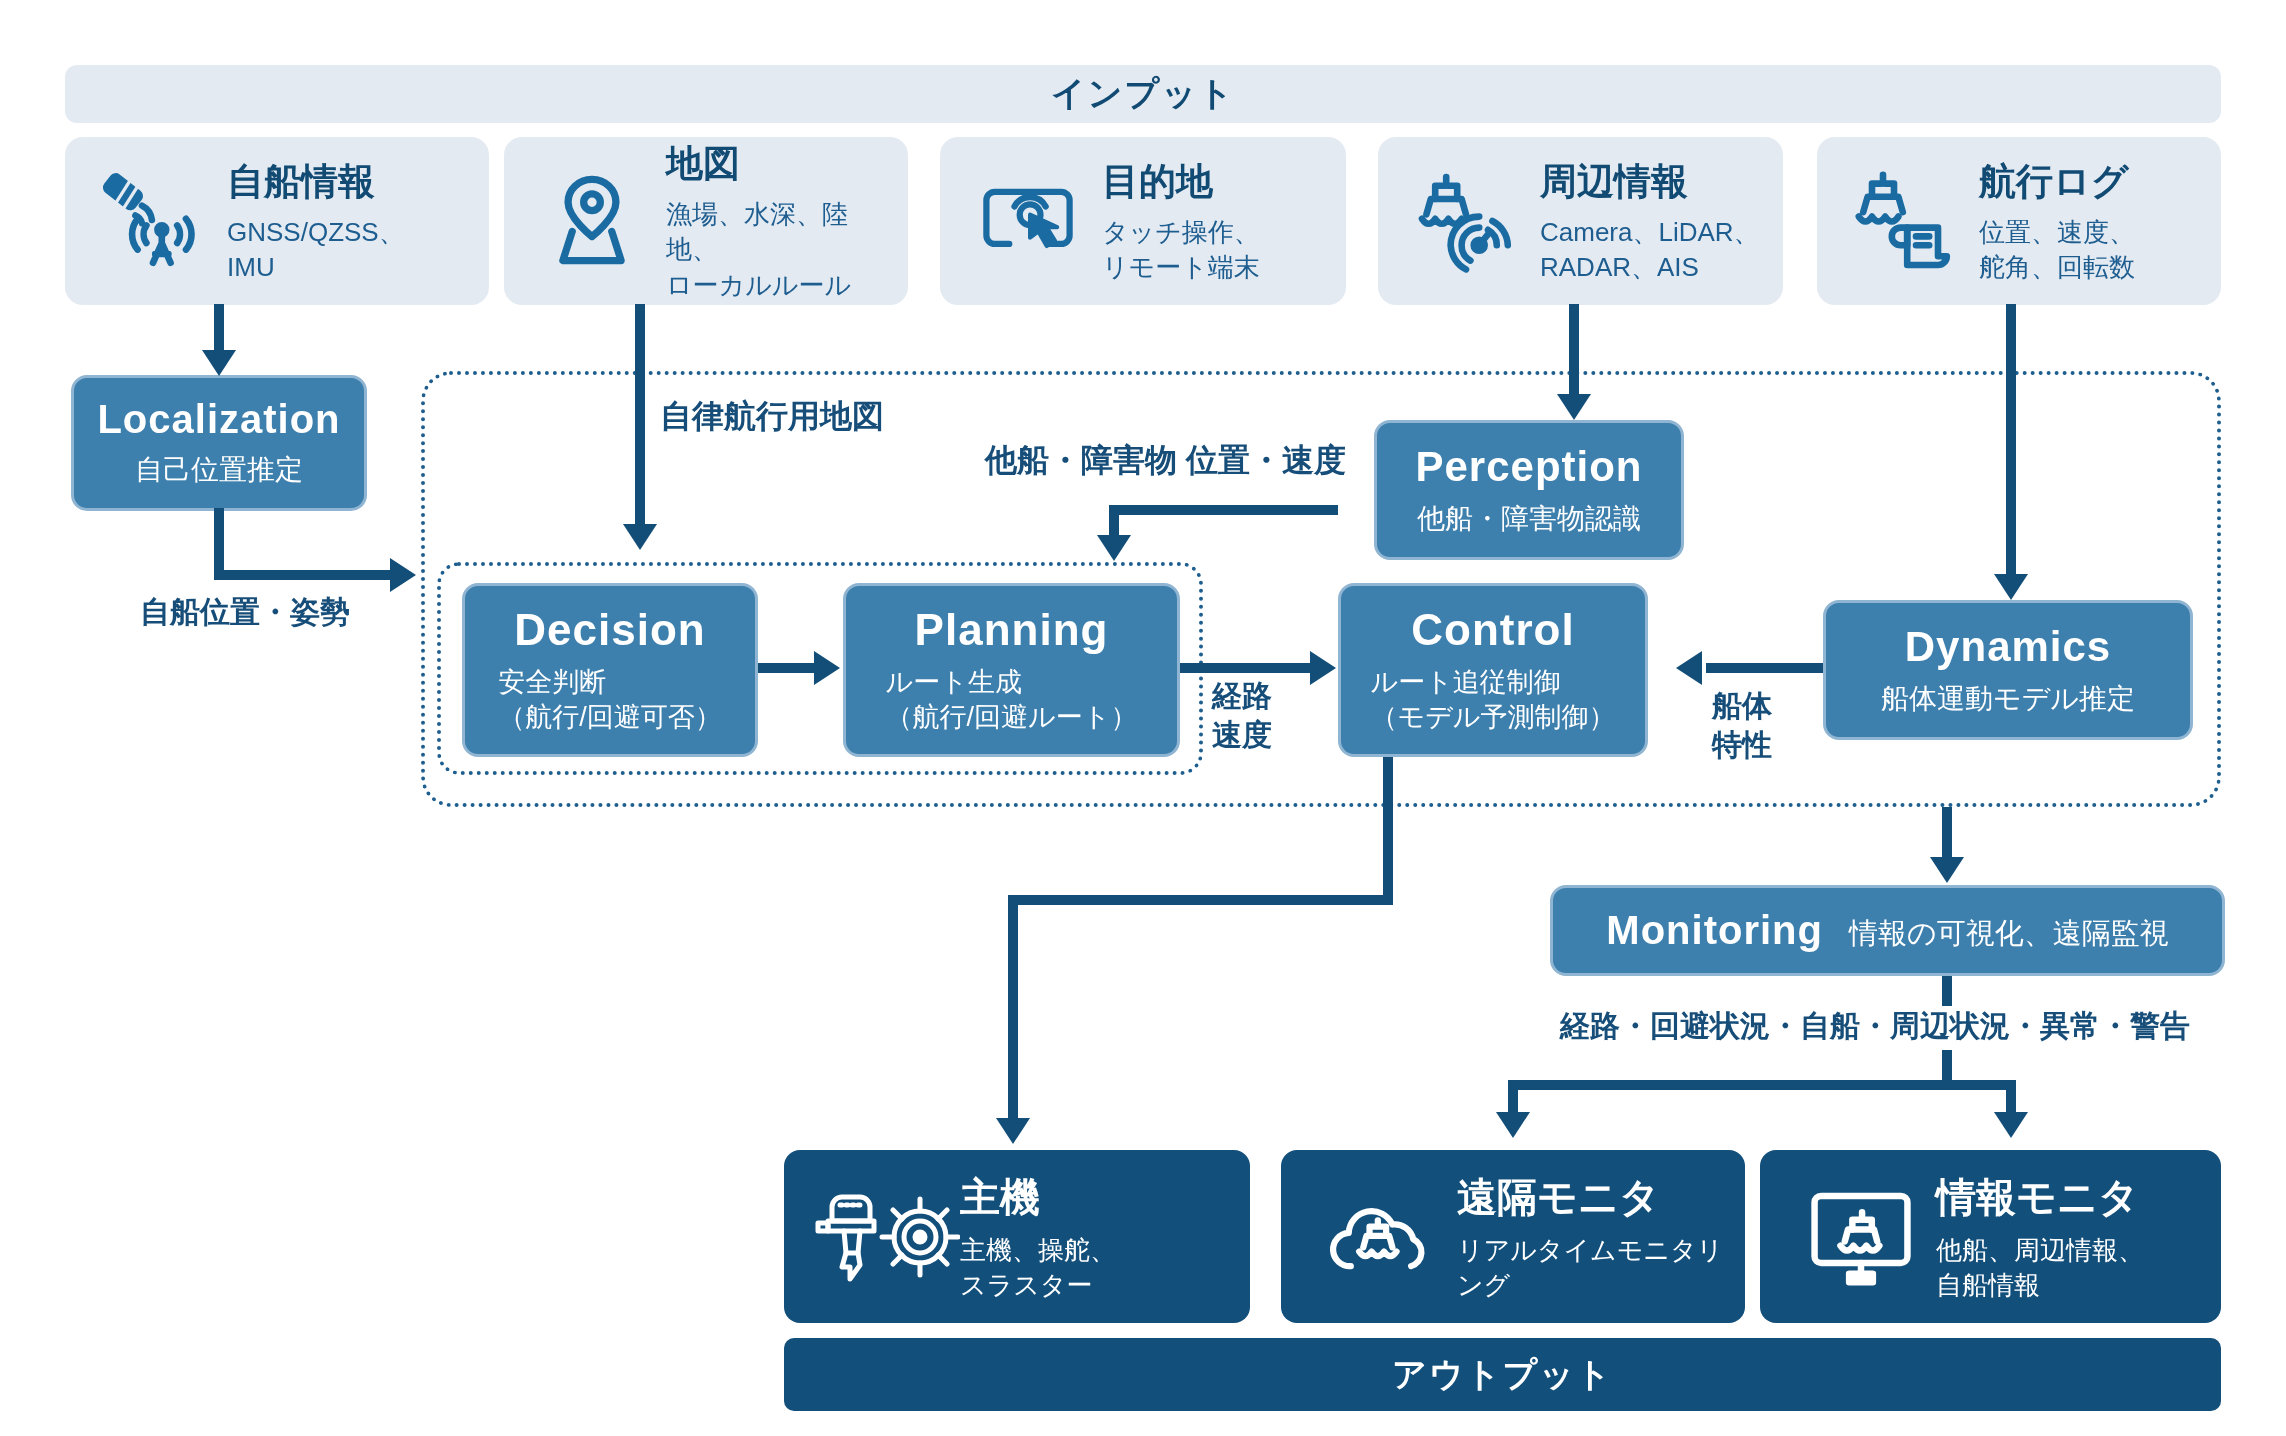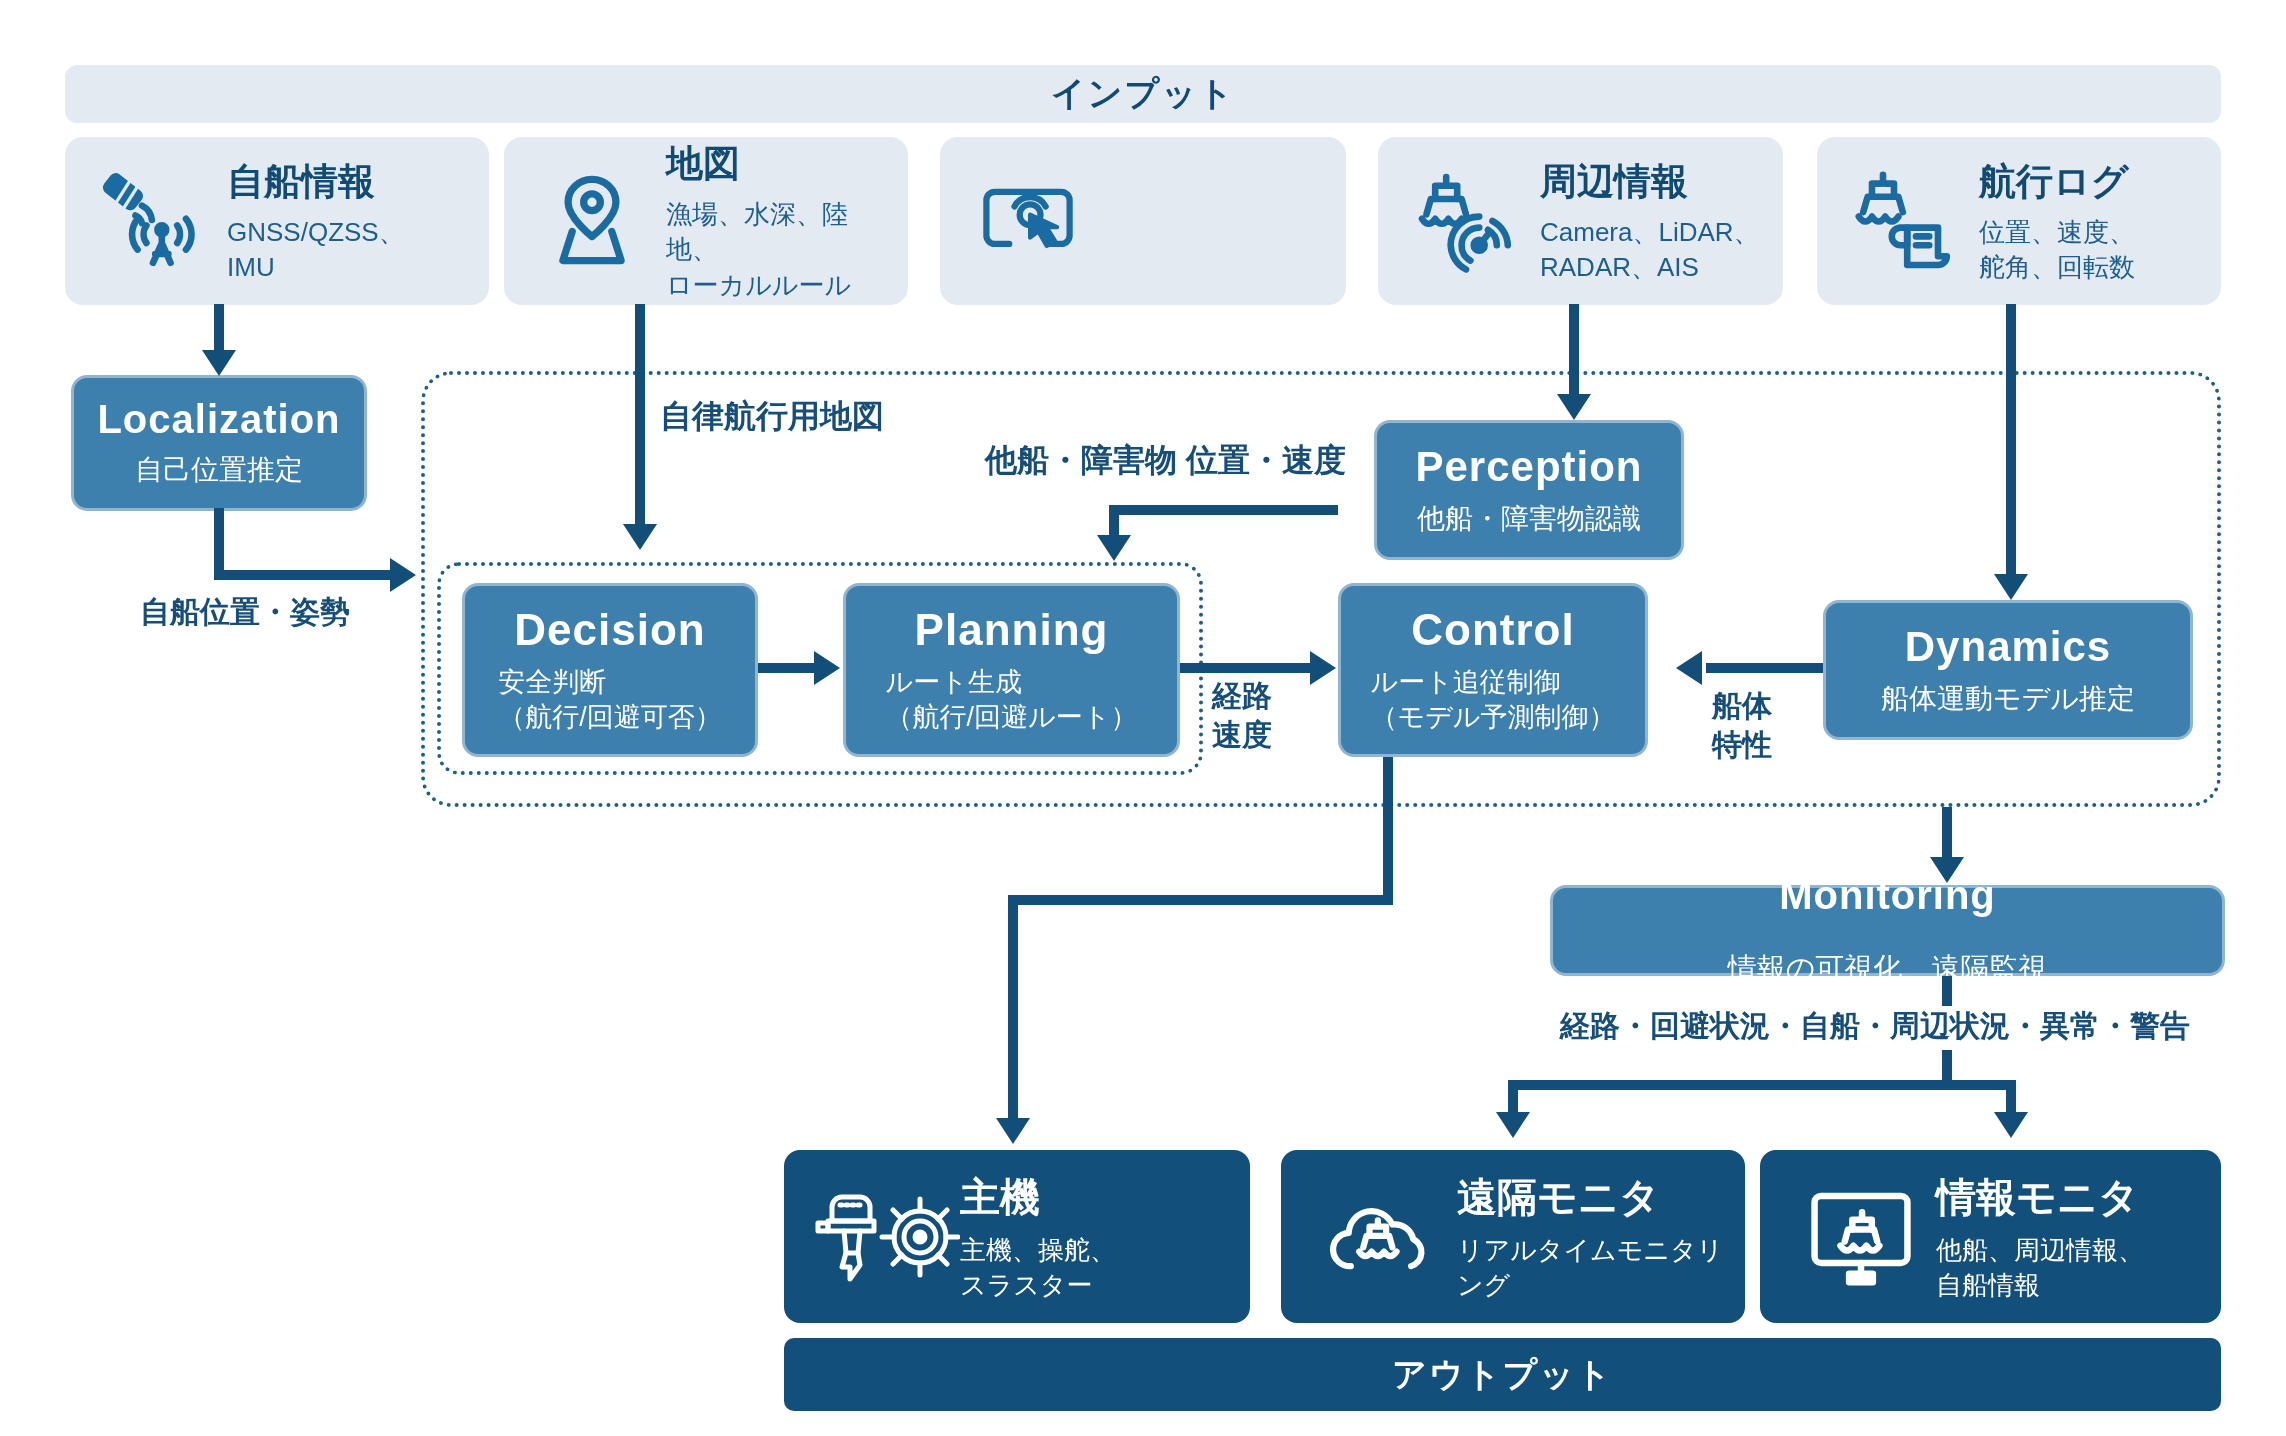--- a/index.html
+++ b/index.html
@@ -93,20 +93,25 @@
 
   <div class="absbox incard" style="left:940px;top:137px;width:406px;height:168px;">
     <span class="icn">
       <svg class="lineart" width="110" height="104" viewBox="0 0 100 100" fill="none" stroke="#1b6ba3" stroke-width="6" stroke-linecap="round" stroke-linejoin="round">
         <path d="M30 22 h-12 a8 8 0 0 0 -8 8 v34 a8 8 0 0 0 8 8 h14 M70 72 h12 a8 8 0 0 0 8 -8 v-34 a8 8 0 0 0 -8 -8 h-52"></path>
         <circle cx="52" cy="44" r="10"></circle>
         <path d="M37 36 a17 17 0 0 1 30 0"></path>
         <path d="M52 44 v22 l8 -6 l8 14 l8 -5 l-8 -13 h10 z" fill="#1b6ba3" stroke="#1b6ba3" stroke-width="4"></path>
       </svg>
     </span>
+    <div class="txt">
+      <div class="ttl">目的地</div>
+      <div class="sub">タッチ操作、
+リモート端末</div>
+    </div>
   </div>
 
   <div class="absbox incard" style="left:1378px;top:137px;width:405px;height:168px;">
     <span class="icn">
       <svg class="lineart" width="110" height="110" viewBox="0 0 100 100" fill="none" stroke="#1b6ba3" stroke-width="6" stroke-linecap="round" stroke-linejoin="round">
         <path d="M14 44 l4 -14 h28 l4 14"></path>
         <path d="M22 30 v-12 h8 M42 30 v-12 h-8"></path>
         <path d="M32 18 v-8"></path>
         <path d="M10 48 c4 6 8 6 12 0 c4 6 8 6 12 0 c4 6 8 6 12 0"></path>
         <circle cx="62" cy="72" r="5" fill="#1b6ba3"></circle>
@@ -172,21 +177,21 @@
     <div class="m-ttl" style="font-size:44px;">Control</div>
     <div class="m-sub" style="font-size:27px;">ルート追従制御
 （モデル予測制御）</div>
   </div>
 
   <div class="absbox module" style="left:1823px;top:600px;width:370px;height:140px;">
     <div class="m-ttl" style="font-size:42px;">Dynamics</div>
     <div class="m-sub" style="font-size:28px;">船体運動モデル推定</div>
   </div>
 
-  <div class="absbox module" style="left:1550px;top:885px;width:675px;height:91px;flex-direction:column;gap:26px;">
+  <div class="absbox module" style="left:1550px;top:885px;width:675px;height:91px;flex-direction:row;gap:26px;">
     <div class="m-ttl" style="font-size:40px;">Monitoring</div>
     <div class="m-sub" style="font-size:29px;margin-top:6px;">情報の可視化、遠隔監視</div>
   </div>
 
   <div class="absbox outcard" style="left:784px;top:1150px;width:466px;height:173px;">
     <span class="icn">
       <svg class="lineart" width="150" height="112" viewBox="0 0 150 112" fill="none" stroke="#ffffff" stroke-width="5" stroke-linecap="round" stroke-linejoin="round">
         <path d="M22 26 a10 10 0 0 1 10 -10 h18 a10 10 0 0 1 10 10 v14 h-38 z"></path>
         <path d="M30 24 h2 M36 24 h2 M42 24 h2 M48 24 h2"></path>
         <path d="M18 40 h46 v10 h-46 z"></path>

